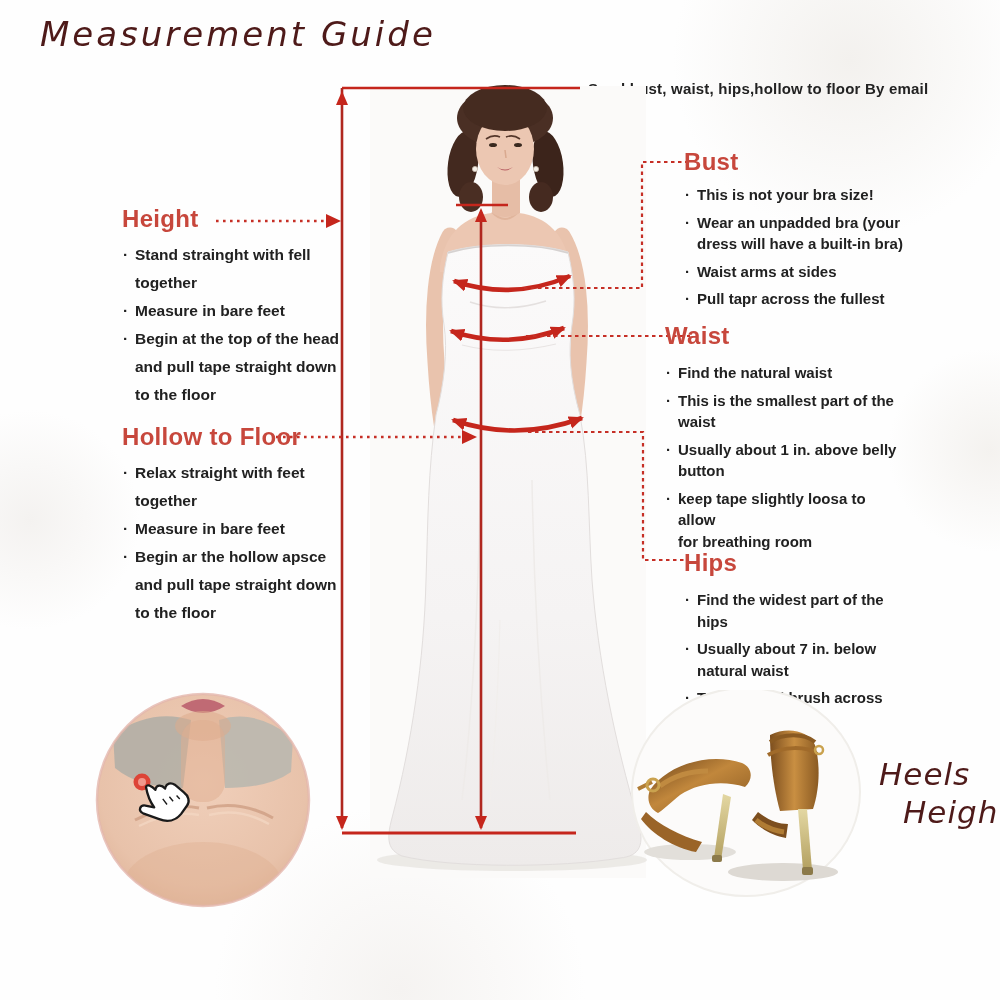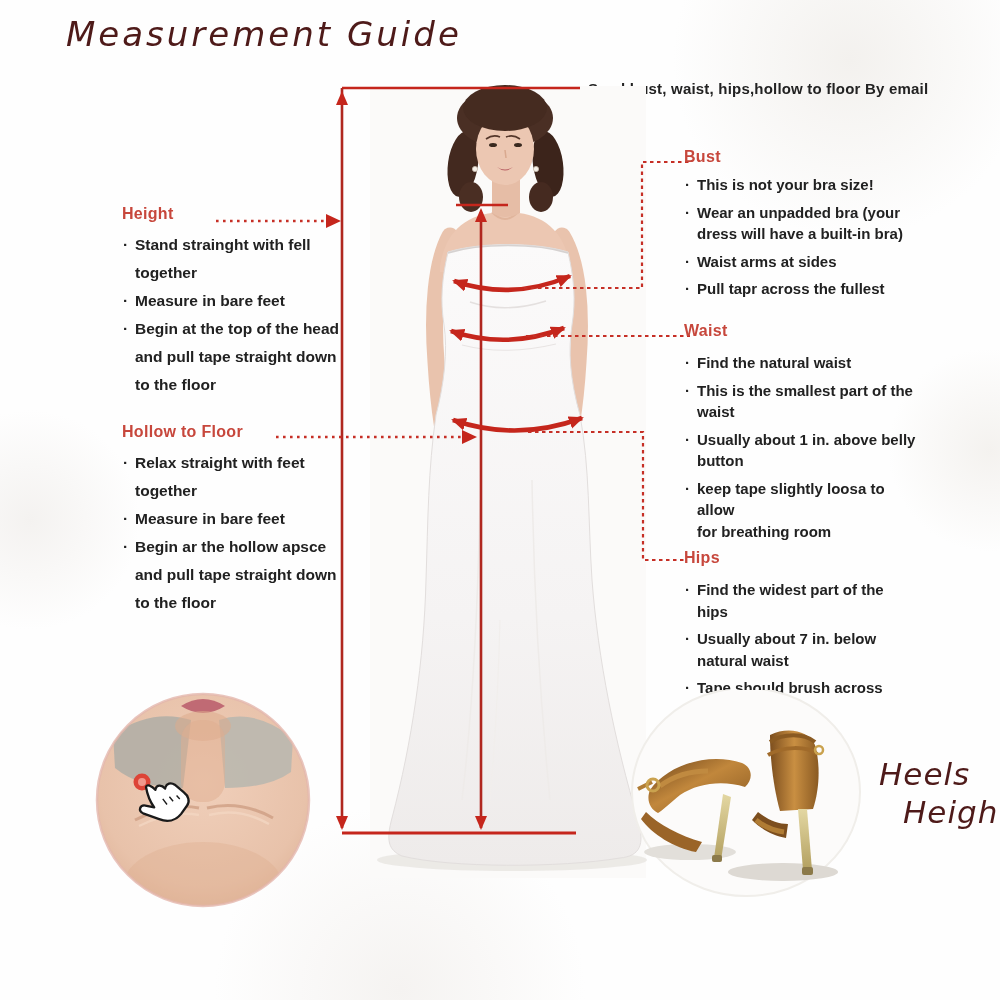--- a/index.html
+++ b/index.html
@@ -10,28 +10,28 @@
       radial-gradient(circle at 85% 6%, #f3f1ee 0, rgba(243,241,238,0) 14%),
       radial-gradient(circle at 3% 52%, #f4f2f0 0, rgba(244,242,240,0) 10%),
       radial-gradient(circle at 40% 99%, #f5f3f1 0, rgba(245,243,241,0) 16%),
       radial-gradient(circle at 99% 45%, #f4f2ef 0, rgba(244,242,239,0) 9%),
       #fefefe;
   }
   .abs{position:absolute;}
   .title{
     left:40px;top:14px;
     font-family:"DejaVu Sans",sans-serif;font-style:italic;
-    font-size:34px;letter-spacing:3px;color:#4e1a19;font-weight:500;margin-left:26px;
+    font-size:34px;letter-spacing:3px;color:#4e1a19;font-weight:500;
   }
   .email-note{
     left:588px;top:80px;font-size:15px;font-weight:700;color:#222;
     letter-spacing:.2px;
   }
   .sec{position:absolute;}
-  .sec h2{margin:0 0 8px 0;font-size:16px;font-weight:700;color:#c7473c;letter-spacing:.3px;}
+  .sec h2{margin:0 0 8px 0;font-size:24px;font-weight:700;color:#c7473c;letter-spacing:.3px;}
   .sec .bullets{font-weight:700;color:#212121;}
   .sec-left{width:235px;}
   .sec-left .bline{font-size:15.5px;line-height:28px;}
   .sec-right{width:232px;}
   .sec-right .bline{font-size:15px;line-height:21.5px;}
   .sec-right .bullets .bfirst{margin-top:6px;}
   .sec-right .bullets .bfirst:first-child{margin-top:0;}
   .bline{position:relative;padding-left:13px;}
   .bdot{position:absolute;left:1px;top:0;}
   .heels-label{
@@ -186,21 +186,21 @@
   <h2>Bust</h2>
   <div class="bullets">
       <div class="bline bfirst"><span class="bdot">·</span><span>This is not your bra size!</span></div>
       <div class="bline bfirst"><span class="bdot">·</span><span>Wear an unpadded bra (your</span></div>
       <div class="bline"><span class="bdot"></span><span>dress will have a built-in bra)</span></div>
       <div class="bline bfirst"><span class="bdot">·</span><span>Waist arms at sides</span></div>
       <div class="bline bfirst"><span class="bdot">·</span><span>Pull tapr across the fullest</span></div>
     </div>
 </div>
 
-<div class="sec sec-right" style="left:684px;top:322px">
+<div class="sec sec-right" style="left:665px;top:322px">
   <h2 style="margin-bottom:12px">Waist</h2>
   <div class="bullets">
       <div class="bline bfirst"><span class="bdot">·</span><span>Find the natural waist</span></div>
       <div class="bline bfirst"><span class="bdot">·</span><span>This is the smallest part of the</span></div>
       <div class="bline"><span class="bdot"></span><span>waist</span></div>
       <div class="bline bfirst"><span class="bdot">·</span><span>Usually about 1 in. above belly</span></div>
       <div class="bline"><span class="bdot"></span><span>button</span></div>
       <div class="bline bfirst"><span class="bdot">·</span><span>keep tape slightly loosa to allow</span></div>
       <div class="bline"><span class="bdot"></span><span>for breathing room</span></div>
     </div>

